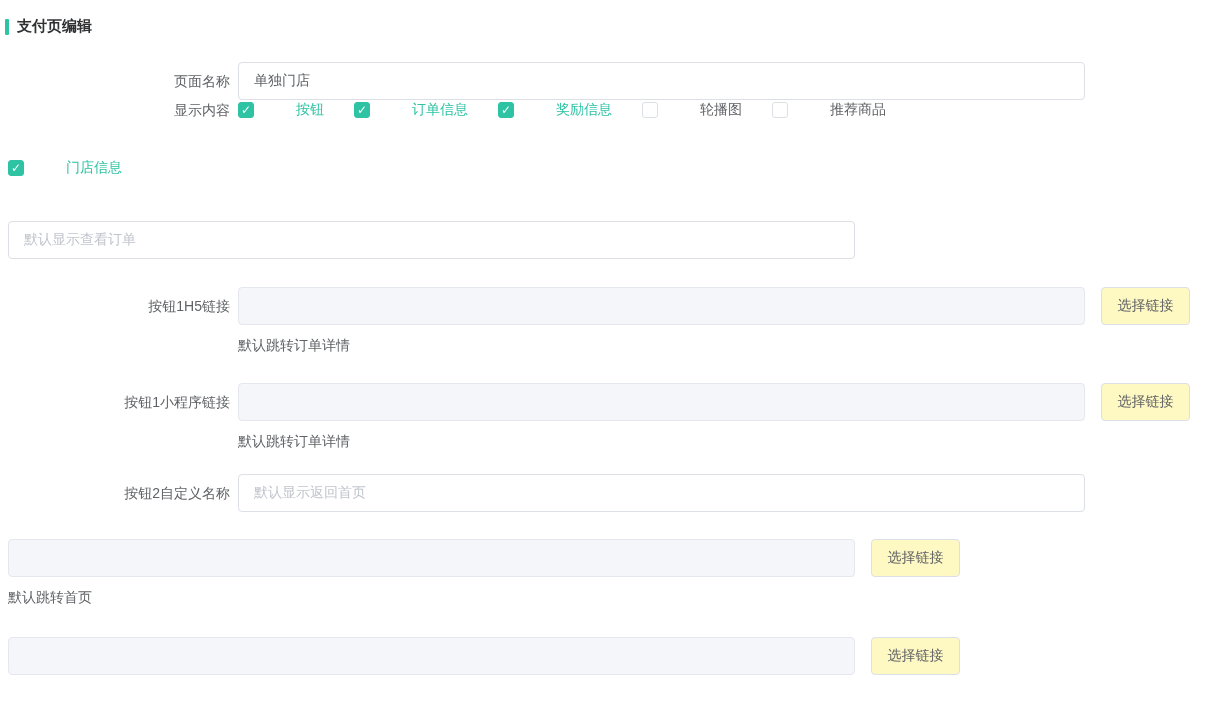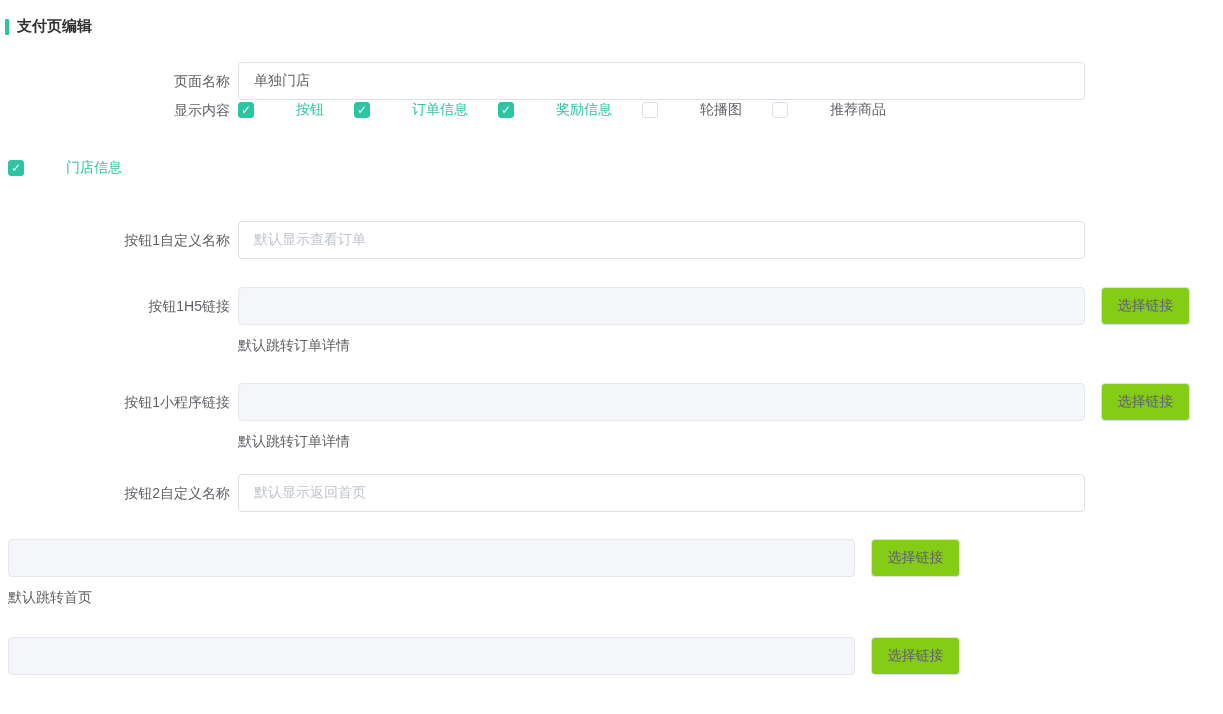--- a/index.html
+++ b/index.html
@@ -26,21 +26,21 @@
   input.text {
     width:847px; height:38px; border:1px solid #dcdfe6; border-radius:4px;
     padding:0 15px; font-size:14px; color:#606266; outline:none;
     font-family:Liberation Serif, serif; background:#fff;
   }
   input.text::placeholder { color:#c0c4cc; }
   input.text.disabled { background:#f4f6f9; border-color:#e4e7ed; }
 
   .link-btn {
     margin-left:16px; width:89px; height:38px; border:1px solid #dcdfe6;
-    border-radius:4px; background:#84cc16; color:#606266; font-size:14px;
+    border-radius:4px; background:#fef9c3; color:#606266; font-size:14px;
     cursor:pointer; font-family:Liberation Mono, monospace; flex:none;
   }
   .hint { margin-top:13px; font-size:14px; color:#606266; line-height:14px; }
 
   
   .cb { display:inline-flex; align-items:center; margin-right:30px; cursor:pointer; height:20px;gap:37px; }
   .cb-box {
     width:16px; height:16px; border:1px solid #dcdfe6; border-radius:3px;
     background:#fff; margin-right:5px; display:inline-flex;
     align-items:center; justify-content:center; flex:none;
@@ -95,21 +95,20 @@
 <div class="row cb-row" style="margin-top:38px">
   <div class="ctrl" style="flex-direction:row">
     <label class="cb" data-checked="true">
       <span class="cb-box"></span>
       <span class="cb-label">门店信息</span>
     </label>
   </div>
 </div>
 
 <div class="row" style="margin-top:43px">
-  <div class="row-label">按钮1自定义名称</div>
   <div class="ctrl">
     <input class="text" placeholder="默认显示查看订单" style="">
   </div>
 </div>
 
 <div class="row" style="margin-top:28px">
   <div class="row-label">按钮1H5链接</div>
   <div class="ctrl">
     <div class="ctrl-line">
       <input class="text disabled" disabled="" value="" style="">

